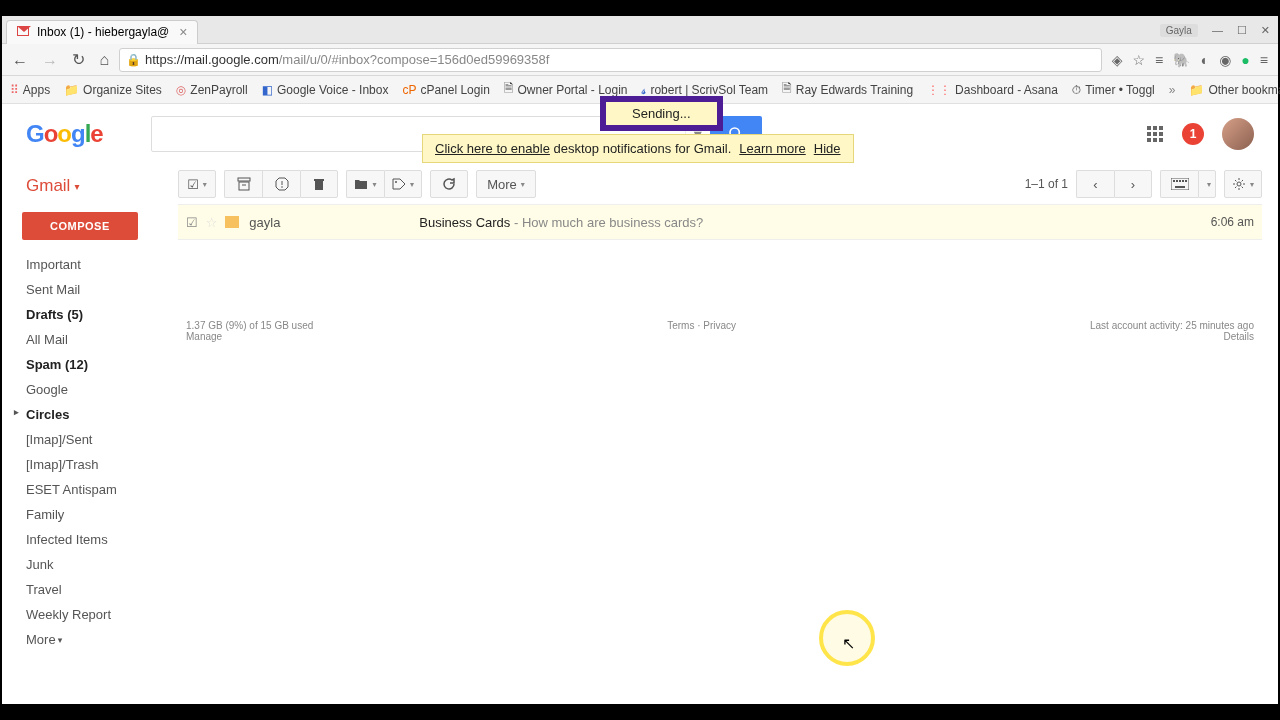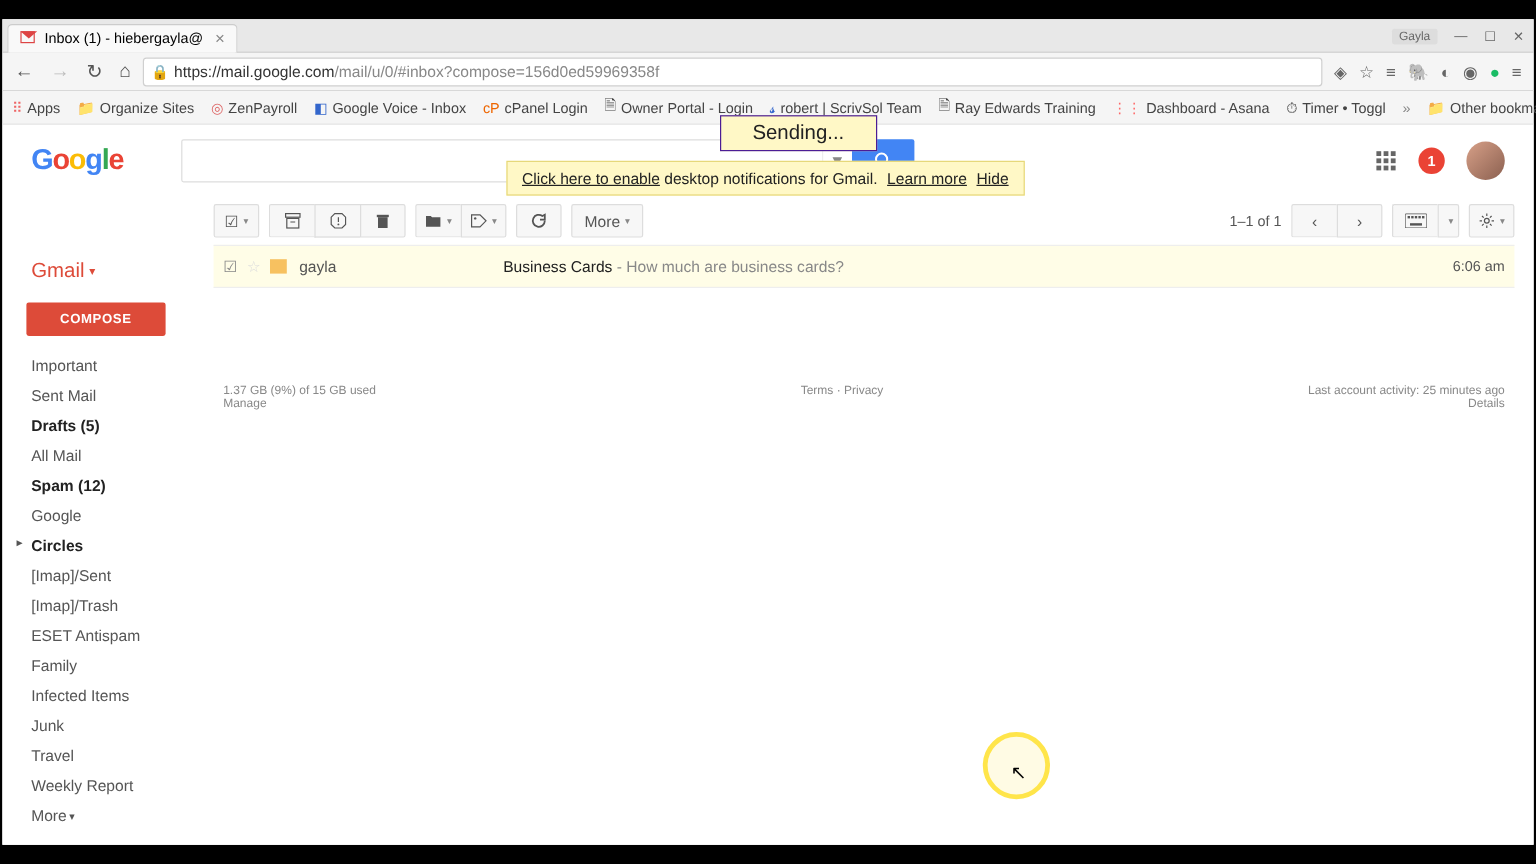--- a/index.html
+++ b/index.html
@@ -1,17 +1,17 @@
 <!DOCTYPE html>
 <html><head>
 <meta charset="utf-8">
 <style>
 * { margin: 0; padding: 0; box-sizing: border-box; font-family: Arial, sans-serif; }
 body { width: 1280px; height: 720px; background: #000; overflow: hidden; }
-.frame { position: absolute; top: 16px; left: 2px; width: 1276px; height: 688px; background: #ffffff; }
+.frame { position: absolute; top: 16px; left: 2px; width: 1276px; height: 688px; background: #404040; }
 .chrome-top { background: #e8e8e8; height: 28px; display: flex; align-items: center; border-bottom: 1px solid #d0d0d0; position: relative; }
 .tab { display: flex; align-items: center; background: #f9f9f9; height: 24px; padding: 0 10px; border: 1px solid #ccc; border-bottom: none; border-radius: 4px 4px 0 0; margin-left: 4px; margin-top: 4px; font-size: 12px; }
 .tab .favicon { width: 14px; height: 14px; margin-right: 6px; }
 .gmail-m { display: inline-block; border: 1.5px solid #d44; width: 12px; height: 10px; position: relative; }
 .gmail-m::after { content: ''; position: absolute; top: -1px; left: -1px; right: -1px; border-left: 7px solid transparent; border-right: 7px solid transparent; border-top: 6px solid #d44; }
 .tab-close { margin-left: 10px; color: #888; font-size: 14px; cursor: pointer; }
 .win-controls { position: absolute; right: 8px; top: 0; display: flex; gap: 14px; align-items: center; height: 28px; color: #666; font-size: 11px; }
 .profile-tag { background: #ddd; color: #666; padding: 1px 6px; font-size: 10px; border-radius: 2px; }
 .addr-bar { height: 32px; background: #f5f5f5; display: flex; align-items: center; padding: 0 6px; gap: 6px; border-bottom: 1px solid #d8d8d8; }
 .nav-btn { color: #555; font-size: 16px; padding: 2px 4px; }
@@ -27,31 +27,31 @@
 .bm-folder { color: #f7c160; }
 .bm-right { margin-left: auto; color: #888; }
 .app { display: flex; flex-direction: column; height: 600px; background: #fff; position: relative; }
 .gbar { height: 60px; display: flex; align-items: center; padding: 0 24px; position: relative; }
 .google-logo { font-size: 24px; font-weight: bold; letter-spacing: -1px; margin-right: 48px; }
 .gl-b { color: #4285f4; } .gl-r { color: #ea4335; } .gl-y { color: #fbbc05; } .gl-g { color: #34a853; }
 .search-box { display: flex; align-items: center; background: #fff; border: 1px solid #ddd; border-radius: 2px; height: 36px; width: 560px; }
 .search-box input { border: none; flex: 1; padding: 0 10px; font-size: 14px; outline: none; background: transparent; }
 .search-dd { color: #888; padding: 0 8px; border-left: 1px solid #eee; }
 .search-btn { background: #4285f4; color: #fff; width: 52px; height: 36px; display: flex; align-items: center; justify-content: center; border-radius: 0 2px 2px 0; margin-left: -1px; }
-.sending-pill { position: absolute; left: 598px; top: -8px; background: #fff8c6; border: 1px solid #4c1d95; padding: 4px 26px; font-size: 17px; color: #222; }
+.sending-pill { position: absolute; left: 598px; top: -8px; background: #fff8c6; border: 6px solid #4c1d95; padding: 4px 26px; font-size: 13px; color: #222; }
 .notif-bar { position: absolute; left: 420px; top: 30px; background: #fff8c6; border: 1px solid #e6d87a; padding: 6px 12px; font-size: 13px; color: #222; display: flex; gap: 8px; z-index: 5; }
 .notif-bar a { color: #222; text-decoration: underline; }
 .right-icons { margin-left: auto; display: flex; align-items: center; gap: 18px; }
 .grid-icon { width: 18px; height: 18px; display: inline-block; }
 .grid-icon span { display: block; width: 4px; height: 4px; background: #666; float: left; margin: 1px; }
 .bell { position: relative; width: 22px; height: 22px; background: #ea4335; border-radius: 50%; color: #fff; display: flex; align-items: center; justify-content: center; font-size: 12px; font-weight: bold; }
 .avatar { width: 32px; height: 32px; border-radius: 50%; background: linear-gradient(135deg, #d7a088, #8b6050); }
 .main { display: flex; }
 .sidebar { width: 168px; padding: 8px 0; }
-.gmail-label { color: #dd4b39; font-size: 17px; padding: 4px 24px 12px; display: flex; align-items: center; margin-top: 40px; }
+.gmail-label { color: #dd4b39; font-size: 17px; padding: 4px 24px 12px; display: flex; align-items: center; }
 .gmail-label .dd { font-size: 10px; margin-left: 4px; }
 .compose { background: #dd4b39; color: #fff; font-weight: bold; font-size: 11px; padding: 8px 28px; margin: 4px 0 12px 20px; border: none; border-radius: 2px; letter-spacing: 0.5px; }
 .nav-list { list-style: none; }
 .nav-list li { padding: 5px 10px 5px 24px; font-size: 13px; color: #555; position: relative; }
 .nav-list li.active { color: #dd4b39; font-weight: bold; }
 .nav-list li.bold { font-weight: bold; color: #222; }
 .nav-list li.more-link { color: #555; display: flex; align-items: center; gap: 2px; }
 .nav-list li .caret { position: absolute; left: 12px; font-size: 9px; color: #555; }
 .content { flex: 1; padding: 0 16px 0 8px; }
 .toolbar { height: 40px; display: flex; align-items: center; gap: 8px; }

